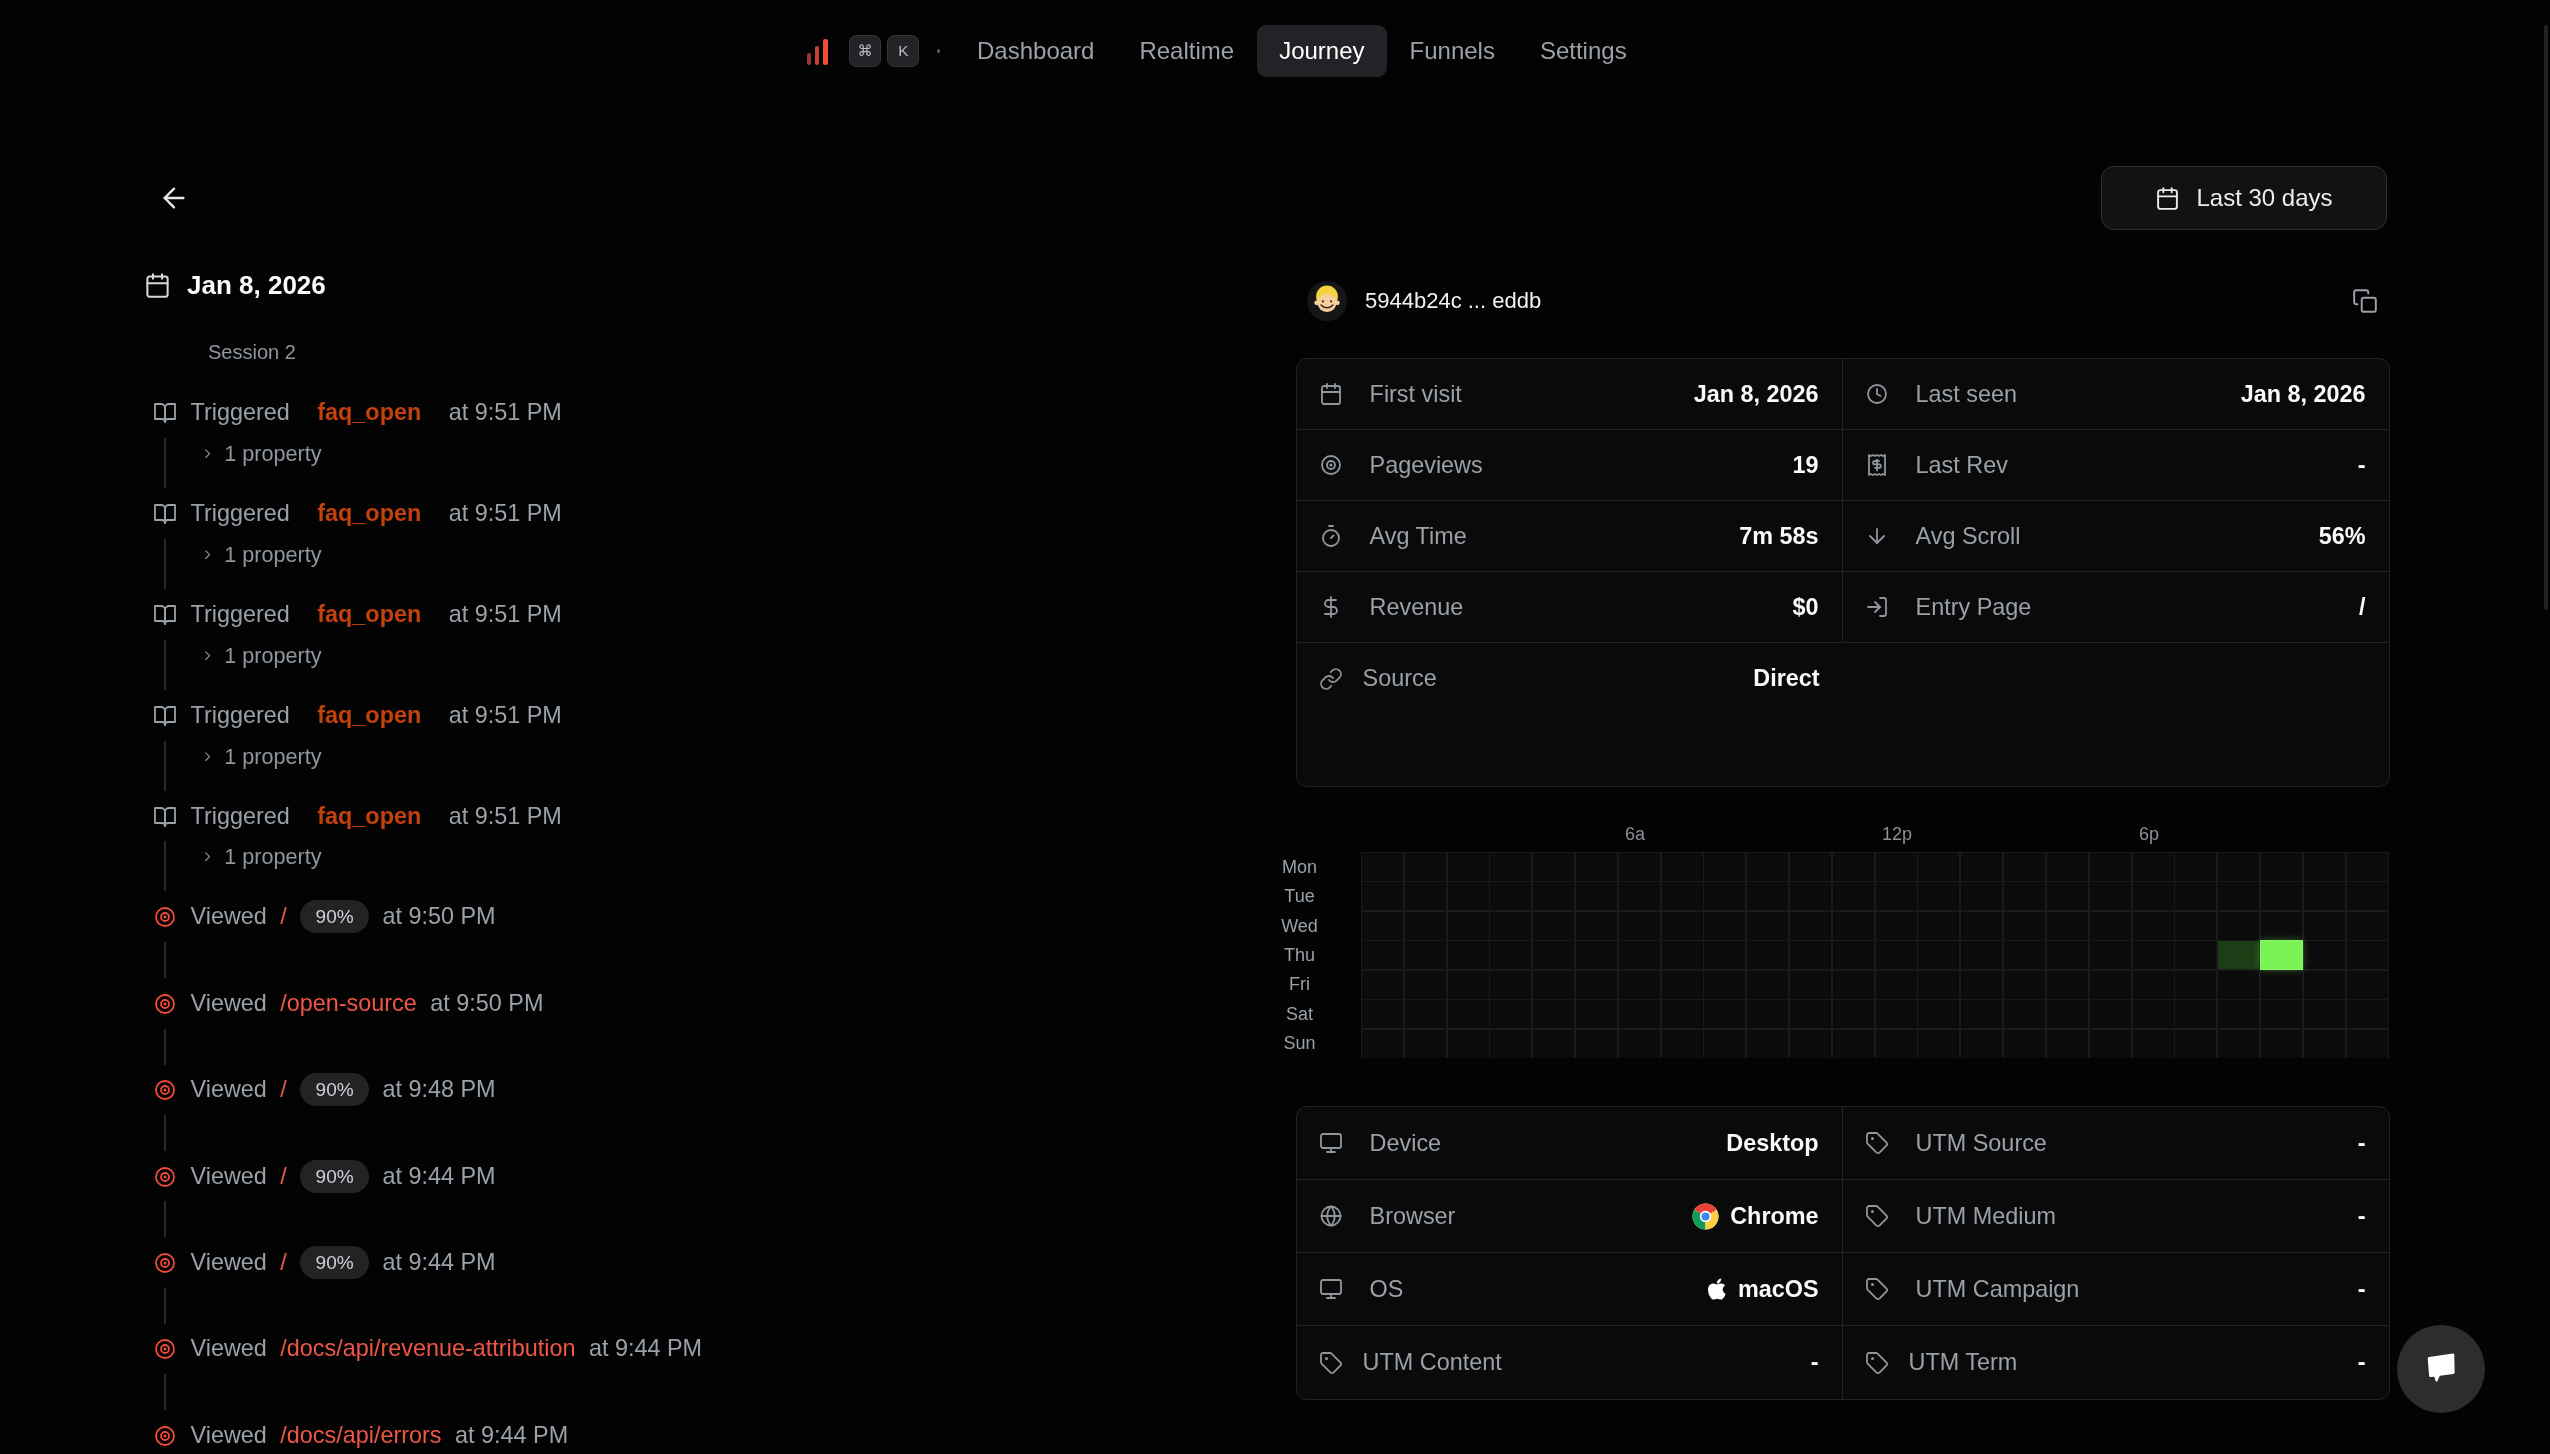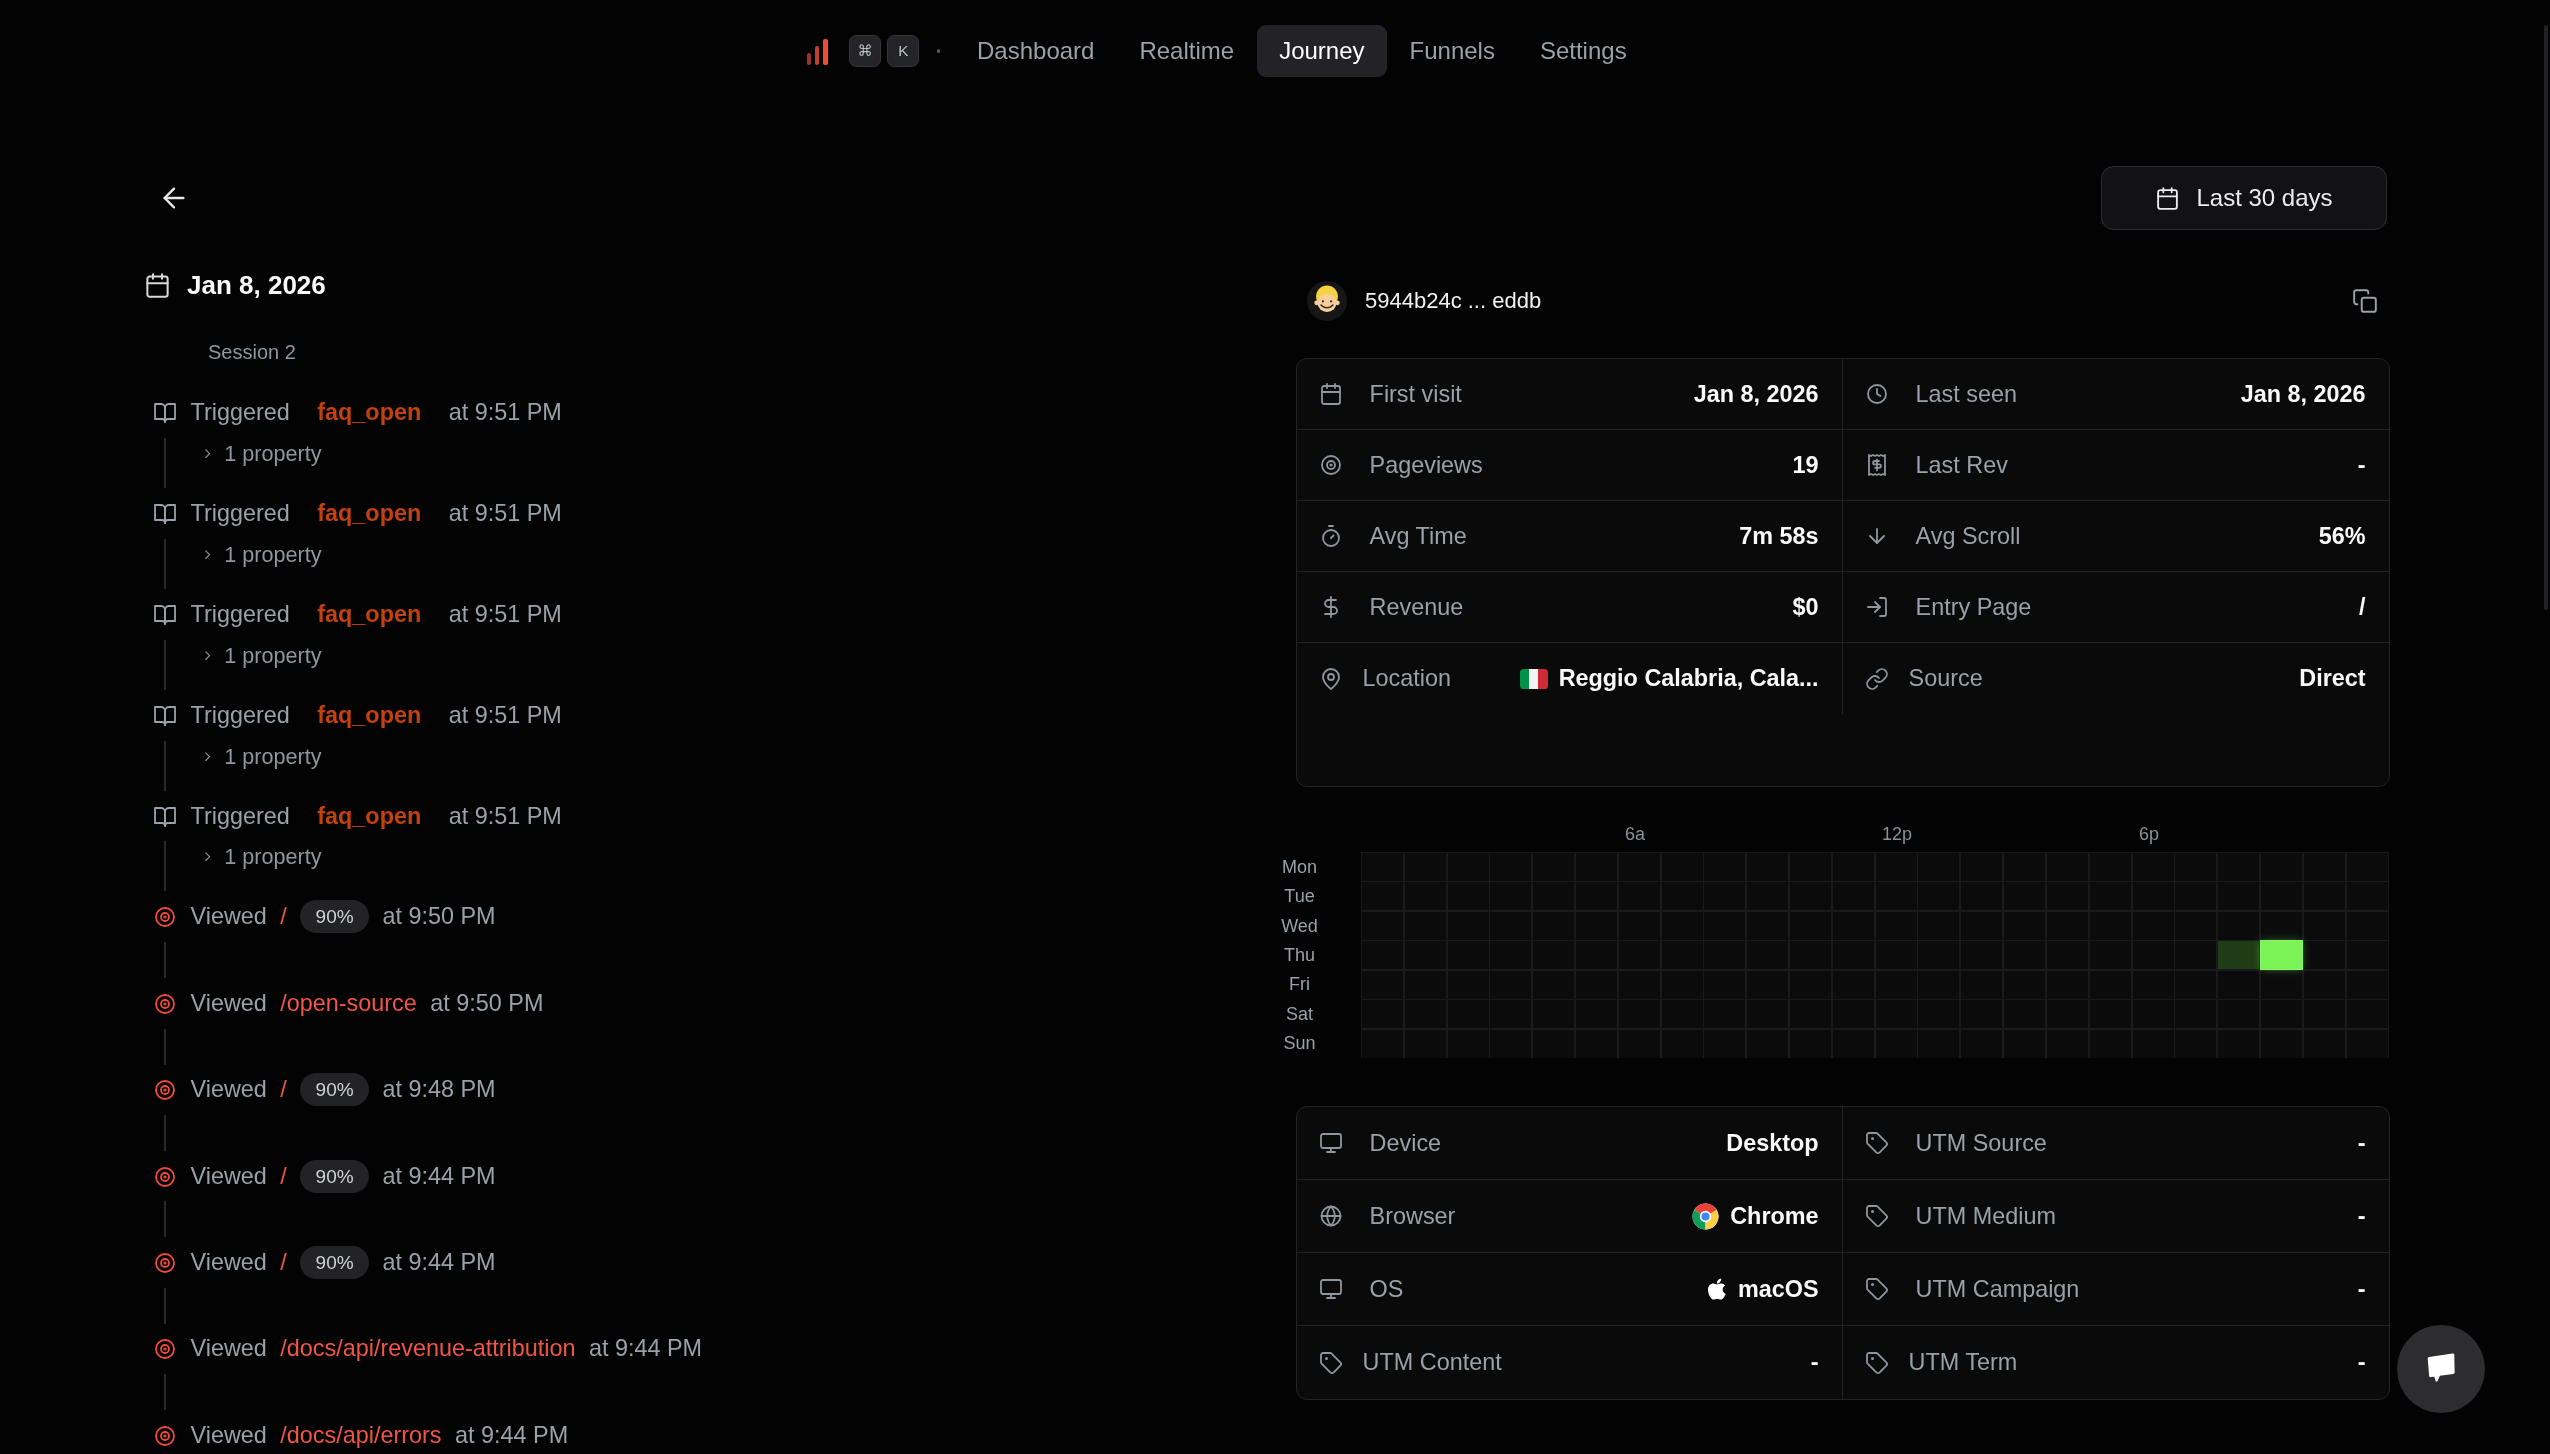--- a/index.html
+++ b/index.html
@@ -455,38 +455,20 @@
           <svg viewBox="0 0 24 24" width="24" height="24" fill="none" stroke="currentColor" stroke-width="1.8" stroke-linecap="round" stroke-linejoin="round">
             <path d="M15 3h4a2 2 0 0 1 2 2v14a2 2 0 0 1-2 2h-4"></path>
             <path d="m10 17 5-5-5-5"></path>
             <path d="M15 12H3"></path>
           </svg>
         </span>
         <span class="lbl">Entry Page</span>
         <span class="sp"></span>
         <span class="val">
           <span>/</span>
-        </span>
-      </div>
-      <div class="cell cl">
-        <span class="ico">
-          <svg viewBox="0 0 24 24" width="24" height="24" fill="none" stroke="currentColor" stroke-width="1.8" stroke-linecap="round" stroke-linejoin="round">
-            <path d="M20 10c0 6-8 12-8 12s-8-6-8-12a8 8 0 0 1 16 0Z"></path>
-            <circle cx="12" cy="10" r="3"></circle>
-          </svg>
-        </span>
-        <span class="lbl">Location</span>
-        <span class="sp"></span>
-        <span class="val">
-          <span class="flag-it">
-            <i style="background:#009246"></i>
-            <i style="background:#f4f4f4"></i>
-            <i style="background:#ce2b37"></i>
-          </span>
-          <span>Reggio Calabria, Cala...</span>
         </span>
       </div>
       <div class="cell">
         <span class="ico">
           <svg viewBox="0 0 24 24" width="24" height="24" fill="none" stroke="currentColor" stroke-width="1.8" stroke-linecap="round" stroke-linejoin="round">
             <path d="M10 13a5 5 0 0 0 7.54.54l3-3a5 5 0 0 0-7.07-7.07l-1.72 1.71"></path>
             <path d="M14 11a5 5 0 0 0-7.54-.54l-3 3a5 5 0 0 0 7.07 7.07l1.71-1.71"></path>
           </svg>
         </span>
         <span class="lbl">Source</span>

